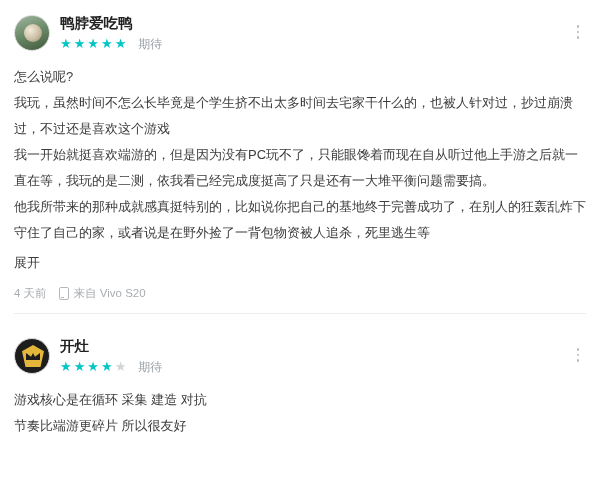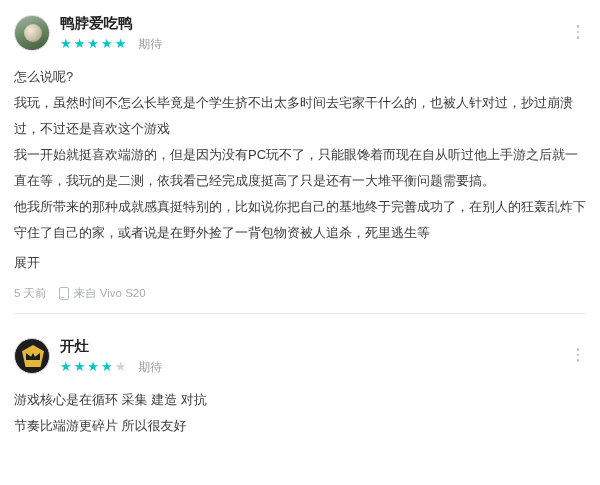--- a/index.html
+++ b/index.html
@@ -211,21 +211,21 @@
     <div class="body-text">
       <p>怎么说呢?</p>
       <p>我玩，虽然时间不怎么长毕竟是个学生挤不出太多时间去宅家干什么的，也被人针对过，抄过崩溃过，不过还是喜欢这个游戏</p>
       <p>我一开始就挺喜欢端游的，但是因为没有PC玩不了，只能眼馋着而现在自从听过他上手游之后就一直在等，我玩的是二测，依我看已经完成度挺高了只是还有一大堆平衡问题需要搞。</p>
       <p>他我所带来的那种成就感真挺特别的，比如说你把自己的基地终于完善成功了，在别人的狂轰乱炸下守住了自己的家，或者说是在野外捡了一背包物资被人追杀，死里逃生等</p>
     </div>
 
     <div class="expand">展开</div>
 
     <div class="meta-row">
-      <span class="meta-time">5 天前</span>
+      <span class="meta-time">4 天前</span>
       <span class="phone-icon"></span>
       <span>来自 Vivo S20</span>
     </div>
 
     <div class="divider"></div>
   </div>
 
   <div class="spacer-gap"></div>
 
   <div class="review">

